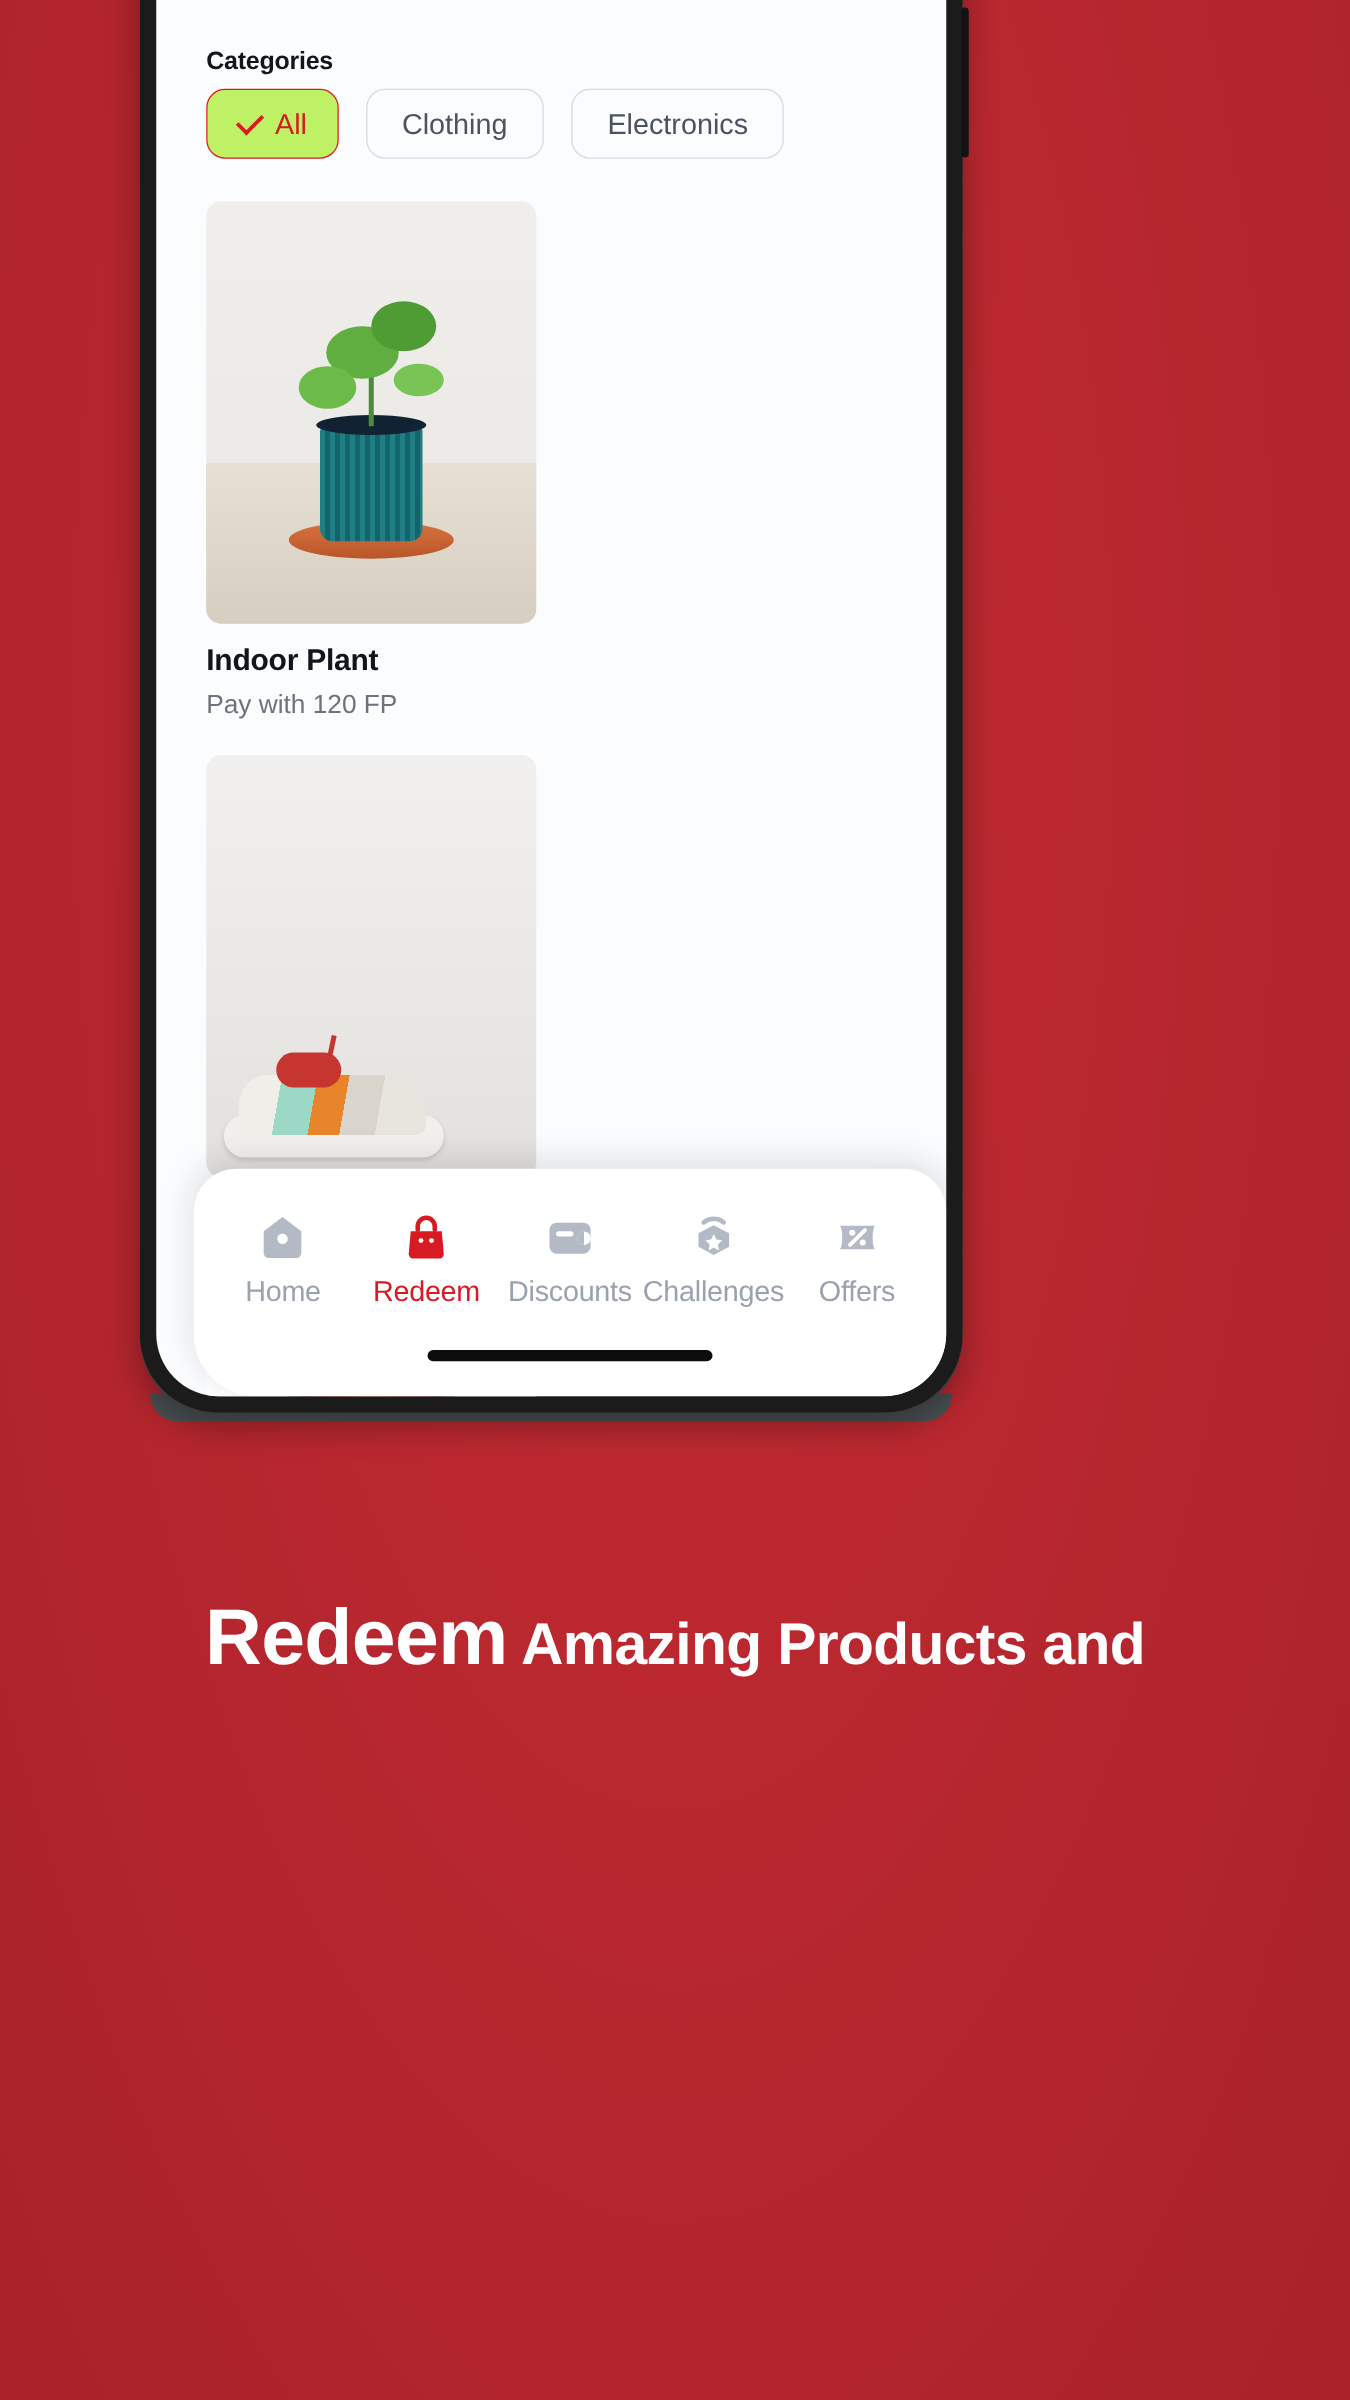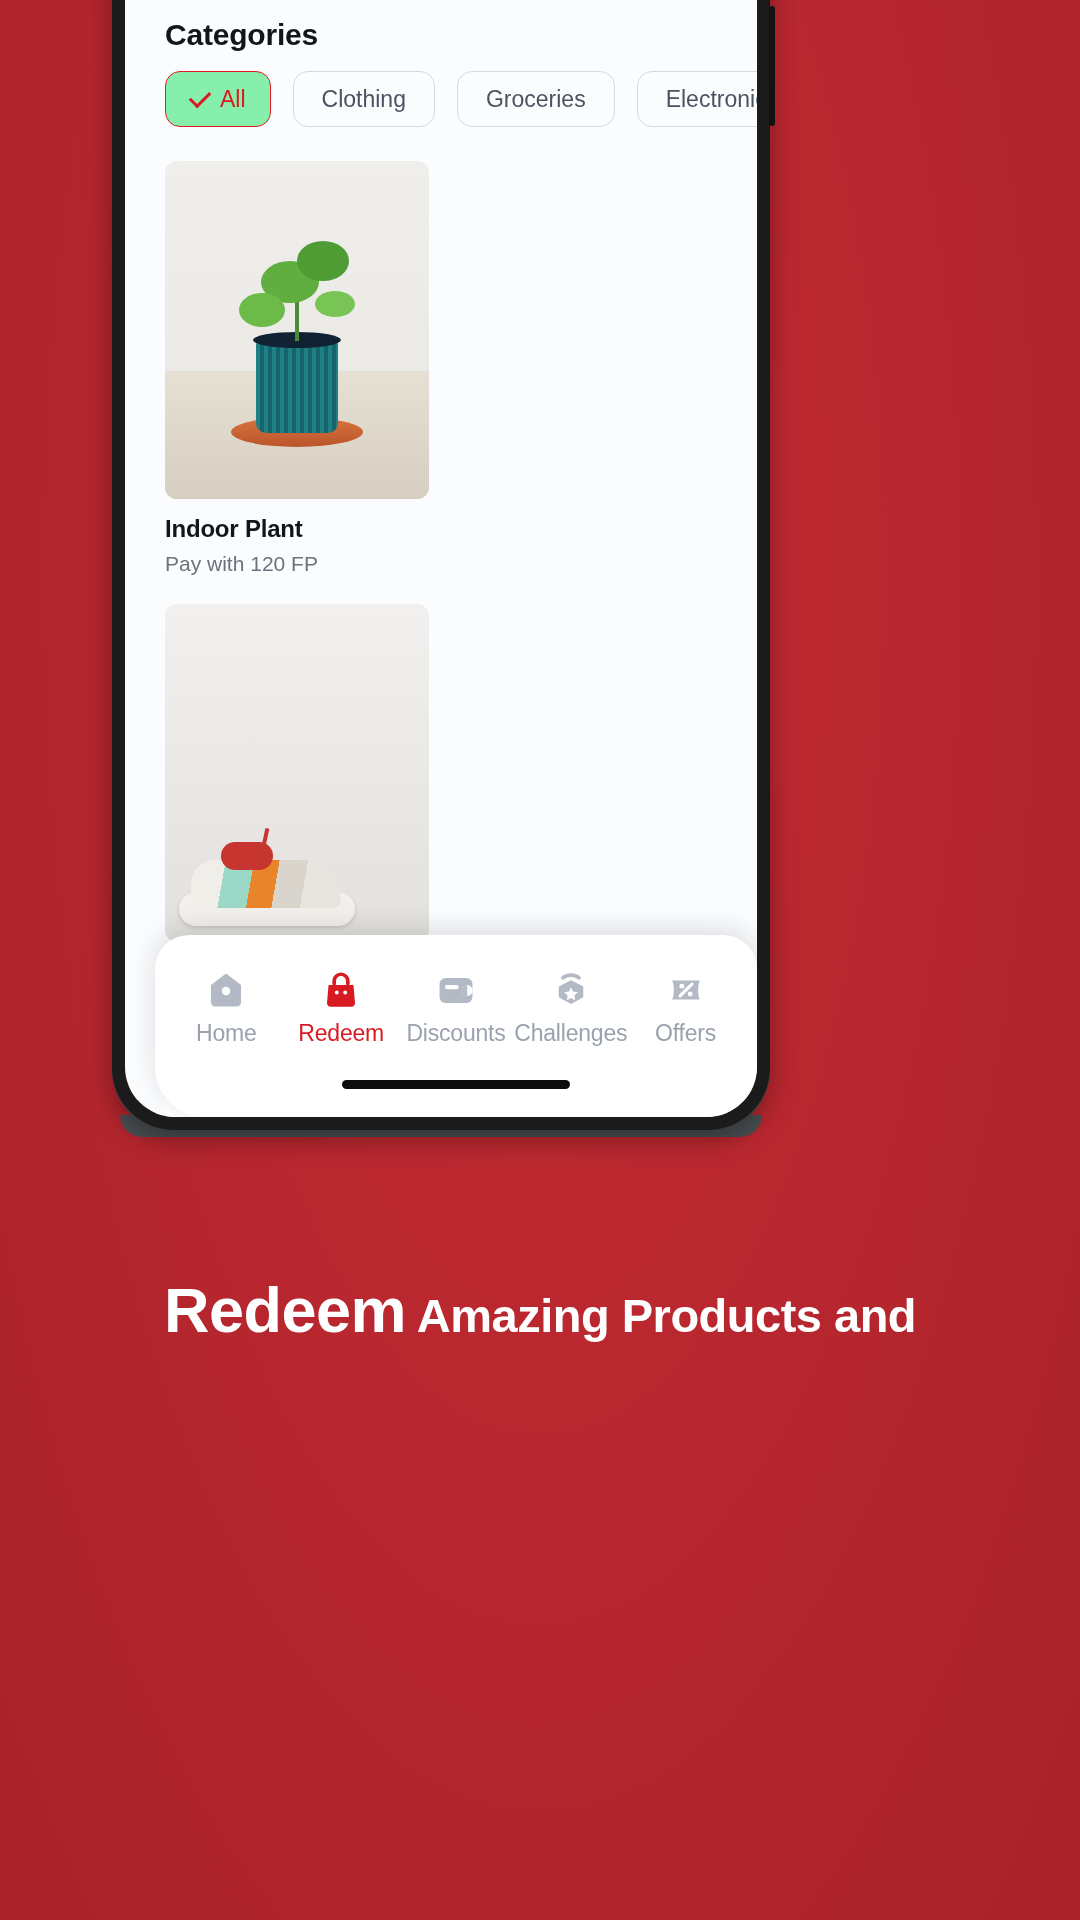--- a/index.html
+++ b/index.html
@@ -25,28 +25,28 @@
     background:#fbfcfe; border-radius:50px; overflow:hidden;
   }
   
   .side-btn{ position:absolute; right:-5px; width:6px; background:#121212; border-radius:3px; }
   #btn-power{ top:236px; height:120px; }
 
   
   #app-scroll{ position:absolute; inset:0; padding:0 0 0 0; }
 
   
-  #categories-title{ position:absolute; left:40px; top:235px; font-size:30px;
+  #categories-title{ position:absolute; left:40px; top:255px; font-size:20px;
     font-weight:bold; color:#12151a; letter-spacing:-.2px; }
   #category-chips{ position:absolute; left:40px; top:288px; right:0;
     display:flex; gap:22px; }
   .chip{ height:56px; border-radius:15px; border:1.6px solid #d6dae0;
     background:#fbfcfe; display:flex; align-items:center; gap:10px;
     padding:0 28px; font-size:23px; color:#4c5360; white-space:nowrap; flex:none; }
-  .chip.selected{ border-color:#e01b22; background:#86efac; color:#d81a22; padding:0 24px; }
+  .chip.selected{ border-color:#e01b22; background:#bef264; color:#d81a22; padding:0 24px; }
   .check{ width:20px; height:12px; border-left:3.4px solid #d81a22;
     border-bottom:3.4px solid #d81a22; transform:rotate(-45deg); margin-bottom:5px; }
 
   
   #product-grid{ position:absolute; left:40px; top:378px; width:556px;
     display:flex; flex-wrap:wrap; gap:28px 44px; }
   .product-card{ width:264px; }
   .p-img{ width:264px; height:338px; border-radius:12px; overflow:hidden; position:relative; }
   .p-name{ margin-top:16px; font-size:24px; font-weight:bold; color:#12151a;
     white-space:nowrap; letter-spacing:-.2px; }
@@ -142,23 +142,20 @@
       <div id="categories-title">Categories</div>
       <div id="category-chips">
         <div class="chip selected">
           <span class="check"></span>
           <span>All</span>
         </div>
         <div class="chip">
           <span>Clothing</span>
         </div>
         <div class="chip">
-          <span>Groceries</span>
-        </div>
-        <div class="chip">
           <span>Electronics</span>
         </div>
       </div>
 
       <div id="product-grid">
 
         <div class="product-card">
           <div class="p-img art-plant">
             <div class="shelf"></div>
               <div class="saucer"></div>

